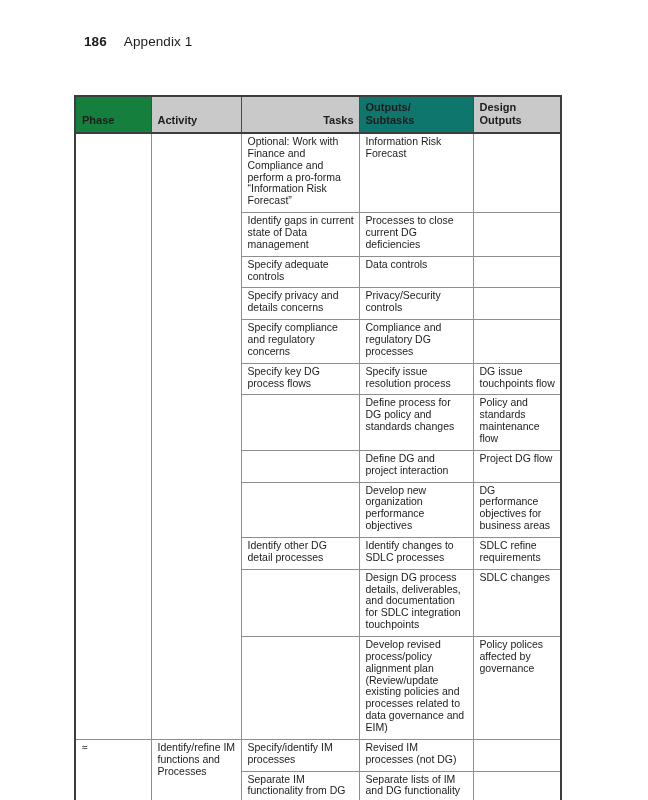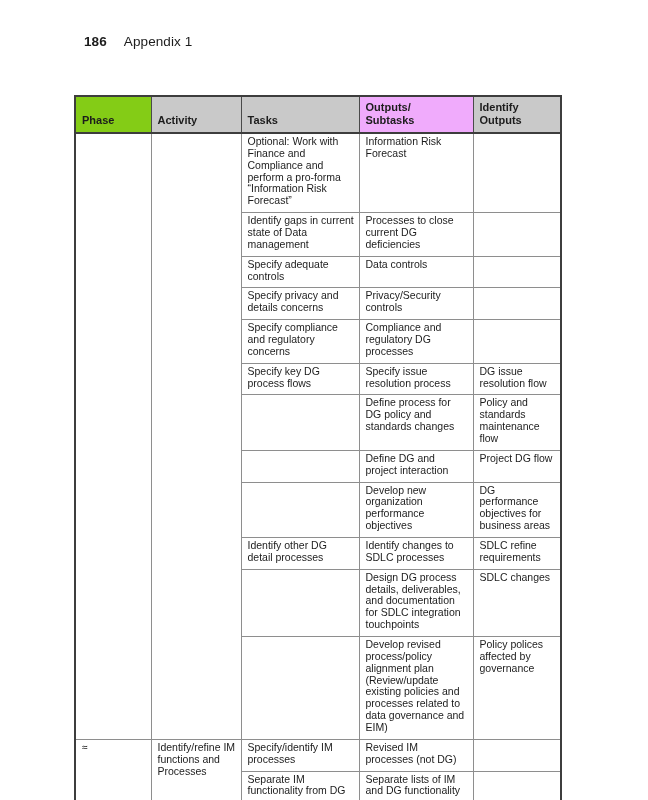--- a/index.html
+++ b/index.html
@@ -81,26 +81,26 @@
   <table class="appendix">
     <colgroup>
       <col class="c-phase">
       <col class="c-activity">
       <col class="c-tasks">
       <col class="c-outputs">
       <col class="c-subtask">
     </colgroup>
     <thead>
       <tr>
-          <th style="background: #84cc16;">Phase</th>
+          <th style="background: #15803d;">Phase</th>
           <th style="background: rgb(201, 201, 201);">Activity</th>
-          <th style="background: rgb(201, 201, 201);">Tasks</th>
-          <th style="background: #f0abfc;">Outputs/
+          <th style="background: rgb(201, 201, 201); text-align: right;">Tasks</th>
+          <th style="background: #0f766e;">Outputs/
 Subtasks</th>
-          <th style="background: rgb(201, 201, 201);">Identify
+          <th style="background: rgb(201, 201, 201);">Design
 Outputs</th>
         </tr>
     </thead>
     <tbody>
         <tr>
           <td rowspan="12" class="phase-cell"></td>
           <td rowspan="12" class="activity-cell"></td>
           <td class="task-cell">Optional: Work with Finance and Compliance and perform a pro-forma “Information Risk Forecast”</td>
           <td class="output-cell">Information Risk Forecast</td>
           <td class="subtask-output-cell"></td>
@@ -121,21 +121,21 @@
           <td class="subtask-output-cell"></td>
         </tr>
         <tr>
           <td class="task-cell">Specify compliance and regulatory concerns</td>
           <td class="output-cell">Compliance and regulatory DG processes</td>
           <td class="subtask-output-cell"></td>
         </tr>
         <tr>
           <td class="task-cell">Specify key DG process flows</td>
           <td class="output-cell">Specify issue resolution process</td>
-          <td class="subtask-output-cell">DG issue resolution flow</td>
+          <td class="subtask-output-cell">DG issue touchpoints flow</td>
         </tr>
         <tr>
           <td class="task-cell"></td>
           <td class="output-cell">Define process for DG policy and standards changes</td>
           <td class="subtask-output-cell">Policy and standards maintenance flow</td>
         </tr>
         <tr>
           <td class="task-cell"></td>
           <td class="output-cell">Define DG and project interaction</td>
           <td class="subtask-output-cell">Project DG flow</td>

